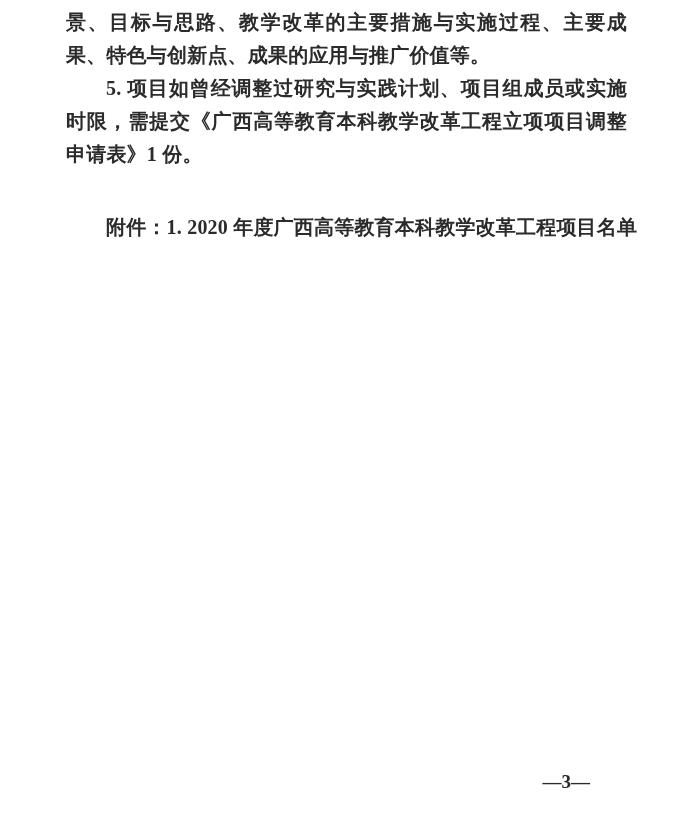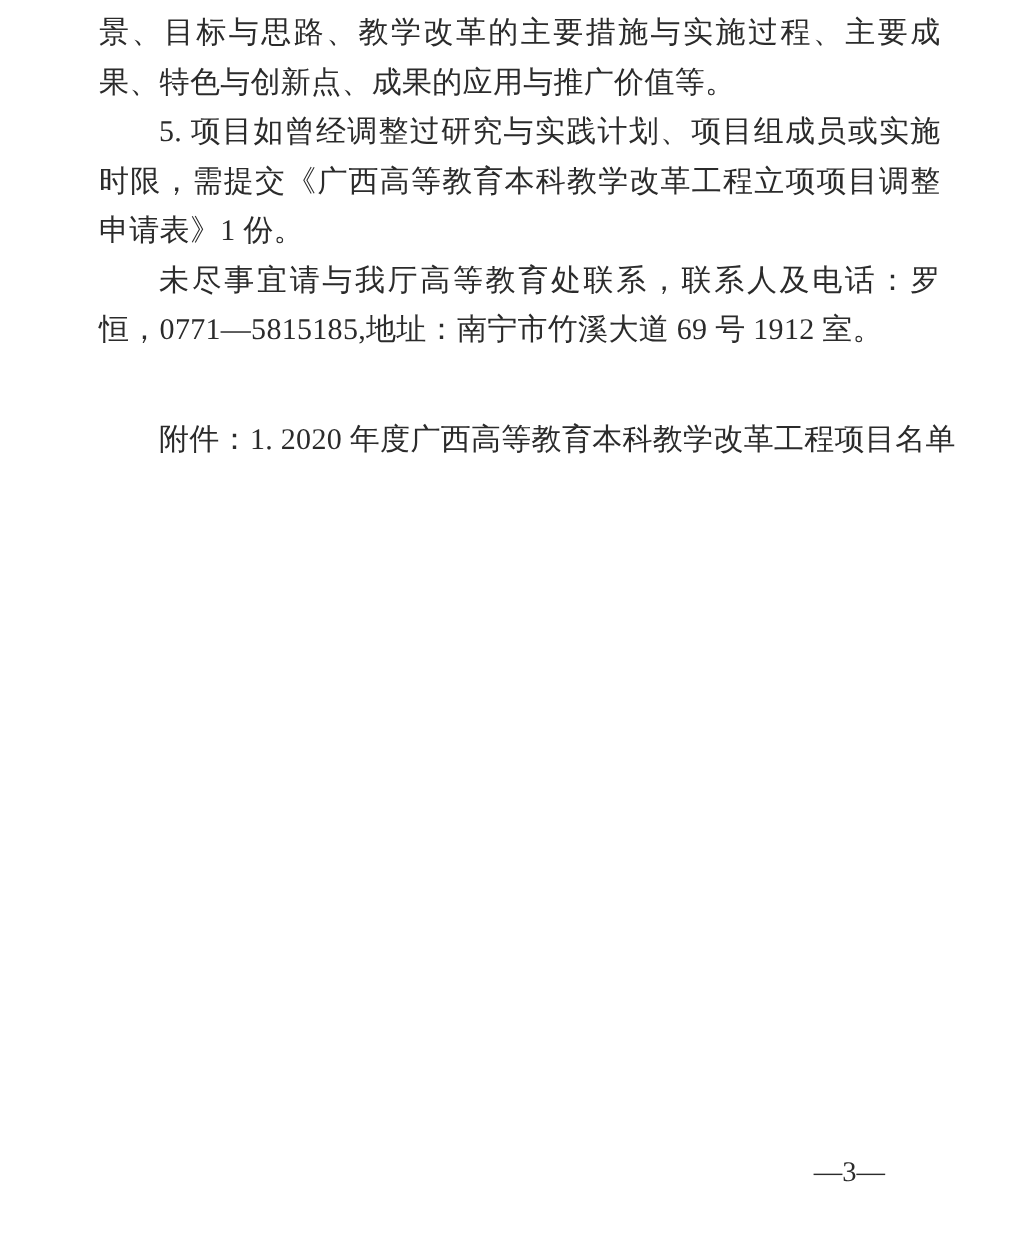--- a/index.html
+++ b/index.html
@@ -8,20 +8,21 @@
     background: #ffffff;
   }
   .page {
     position: relative;
     width: 685px;
     height: 836px;
     background: #ffffff;
     overflow: hidden;
     font-family: "Liberation Serif", "DejaVu Serif", serif;
     color: #2b2b2b;
+    font-weight: bold;
   }
   .doc-body {
     position: absolute;
     top: 6px;
     left: 66px;
     width: 561px;
     font-size: 20px;
     line-height: 33px;
     text-align: justify;
     text-justify: inter-character;
@@ -46,17 +47,16 @@
     color: #2b2b2b;
   }
 </style>
 </head>
 <body>
 
 <div class="page">
   <div class="doc-body">
     <p class="para">景、目标与思路、教学改革的主要措施与实施过程、主要成果、特色与创新点、成果的应用与推广价值等。</p>
     <p class="para indent">5. 项目如曾经调整过研究与实践计划、项目组成员或实施时限，需提交《广西高等教育本科教学改革工程立项项目调整申请表》1 份。</p>
-    <p class="para indent">未尽事宜请与我厅高等教育处联系，联系人及电话：罗恒，0771—5815185,地址：南宁市竹溪大道 69 号 1912 室。</p>
     <p class="para indent attachment">附件：1. 2020 年度广西高等教育本科教学改革工程项目名单</p>
   </div>
   <div class="page-number">—3—</div>
 </div>
 
 </body></html>

